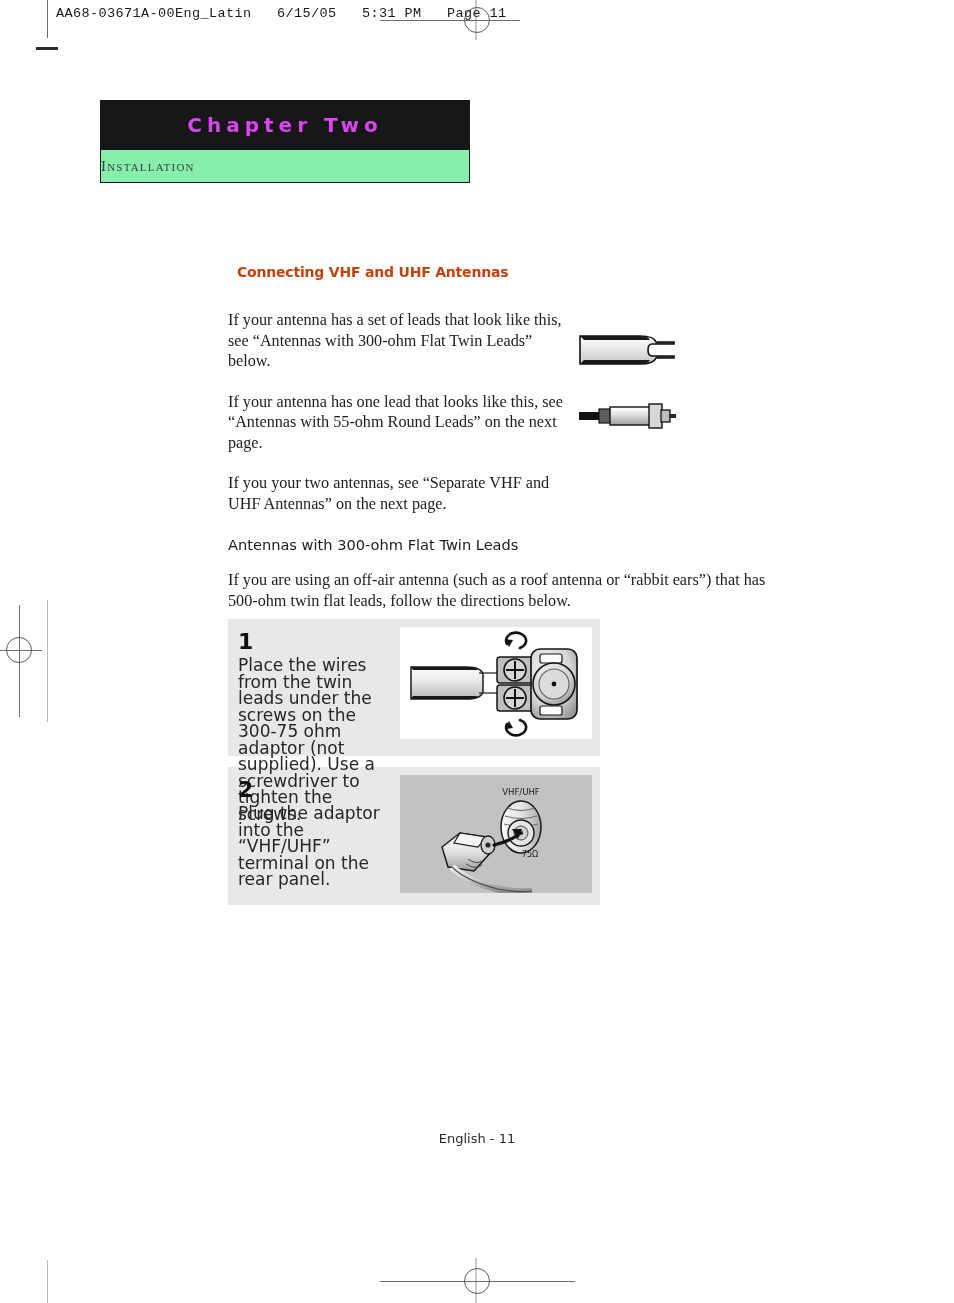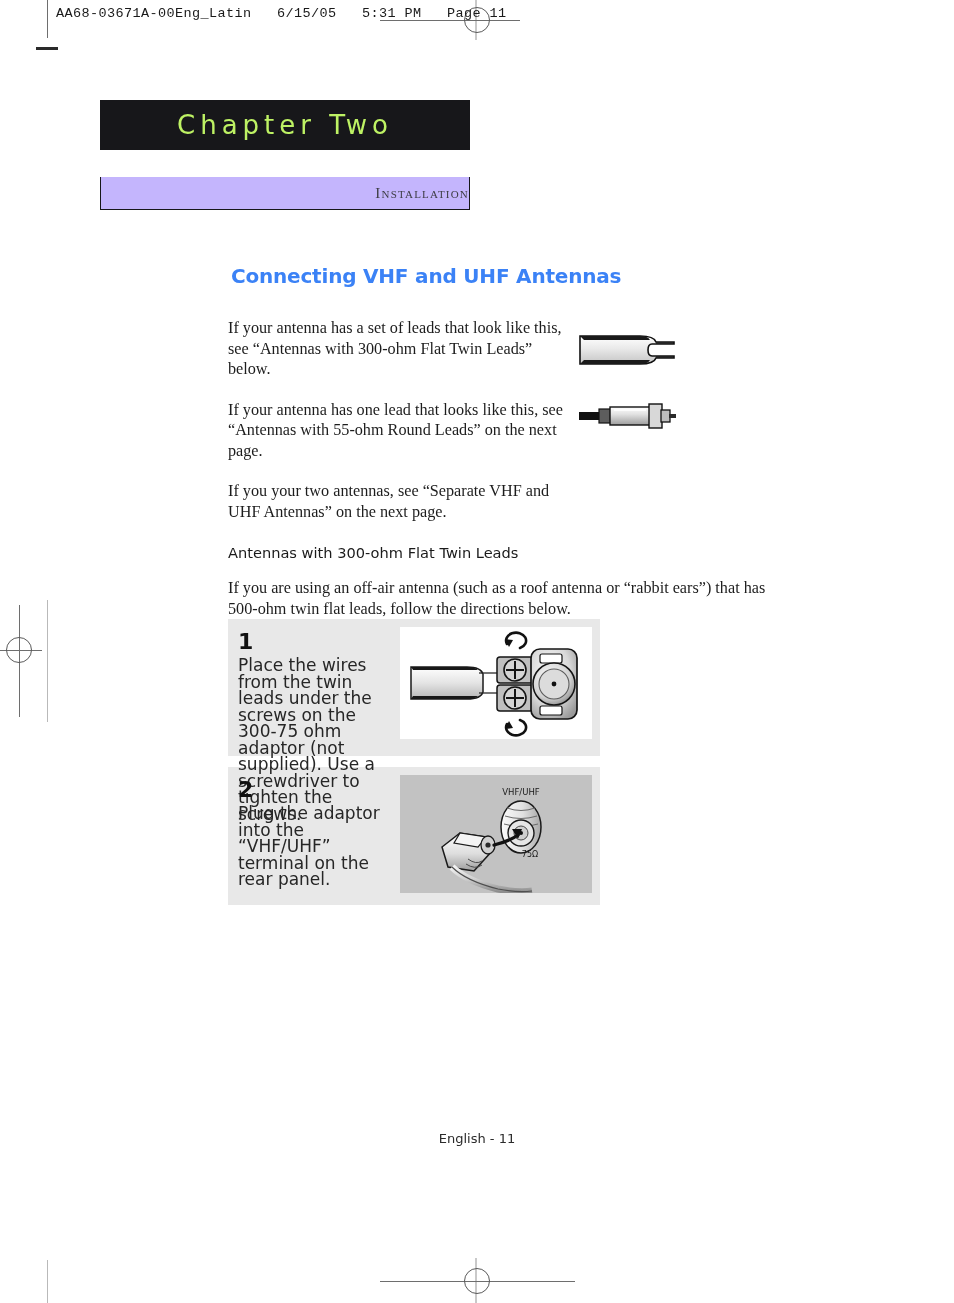--- a/index.html
+++ b/index.html
@@ -66,58 +66,57 @@
     width: 370px;
   }
   .chapter-bar {
     background: #17171a;
     height: 50px;
     display: flex;
     align-items: center;
     justify-content: center;
   }
   .chapter-bar-title {
-    color: #bef264;
-    font-family: "DejaVu Sans", sans-serif;
-    font-weight: normal;
-    font-size: 26px;
+    color: #d946ef;
+    font-family: "DejaVu Sans", sans-serif;
+    font-weight: bold;
+    font-size: 20px;
     letter-spacing: 5px;
   }
   .chapter-sub {
     border: 1.5px solid #17171a;
     border-top: none;
     height: 32px;
     display: flex;
     align-items: center;
-    justify-content: flex-end;
-    background: #c4b5fd;
-    margin-top: 27px;
+    justify-content: flex-start;
+    background: #86efac;
   }
   .chapter-sub-title {
     font-family: "Liberation Serif", serif;
     font-size: 15px;
     font-variant: small-caps;
     letter-spacing: 1.2px;
     color: #3d3d44;
   }
 
   
   .content {
     position: absolute;
     left: 228px;
     top: 264px;
     width: 560px;
   }
   h1.section-title {
-    margin: 0 0 30px 3px;
+    margin: 0 0 30px 9px;
     font-family: "DejaVu Sans", sans-serif;
     font-weight: bold;
-    font-size: 20px;
+    font-size: 14px;
     letter-spacing: -0.2px;
-    color: #3b82f6;
+    color: #c2410c;
   }
   p.body {
     margin: 0 0 20px 0;
     font-family: "Liberation Serif", serif;
     font-size: 16.2px;
     line-height: 20.5px;
     color: #1d1d1d;
   }
   p.body.narrow { width: 345px; }
   h2.sub-title {

